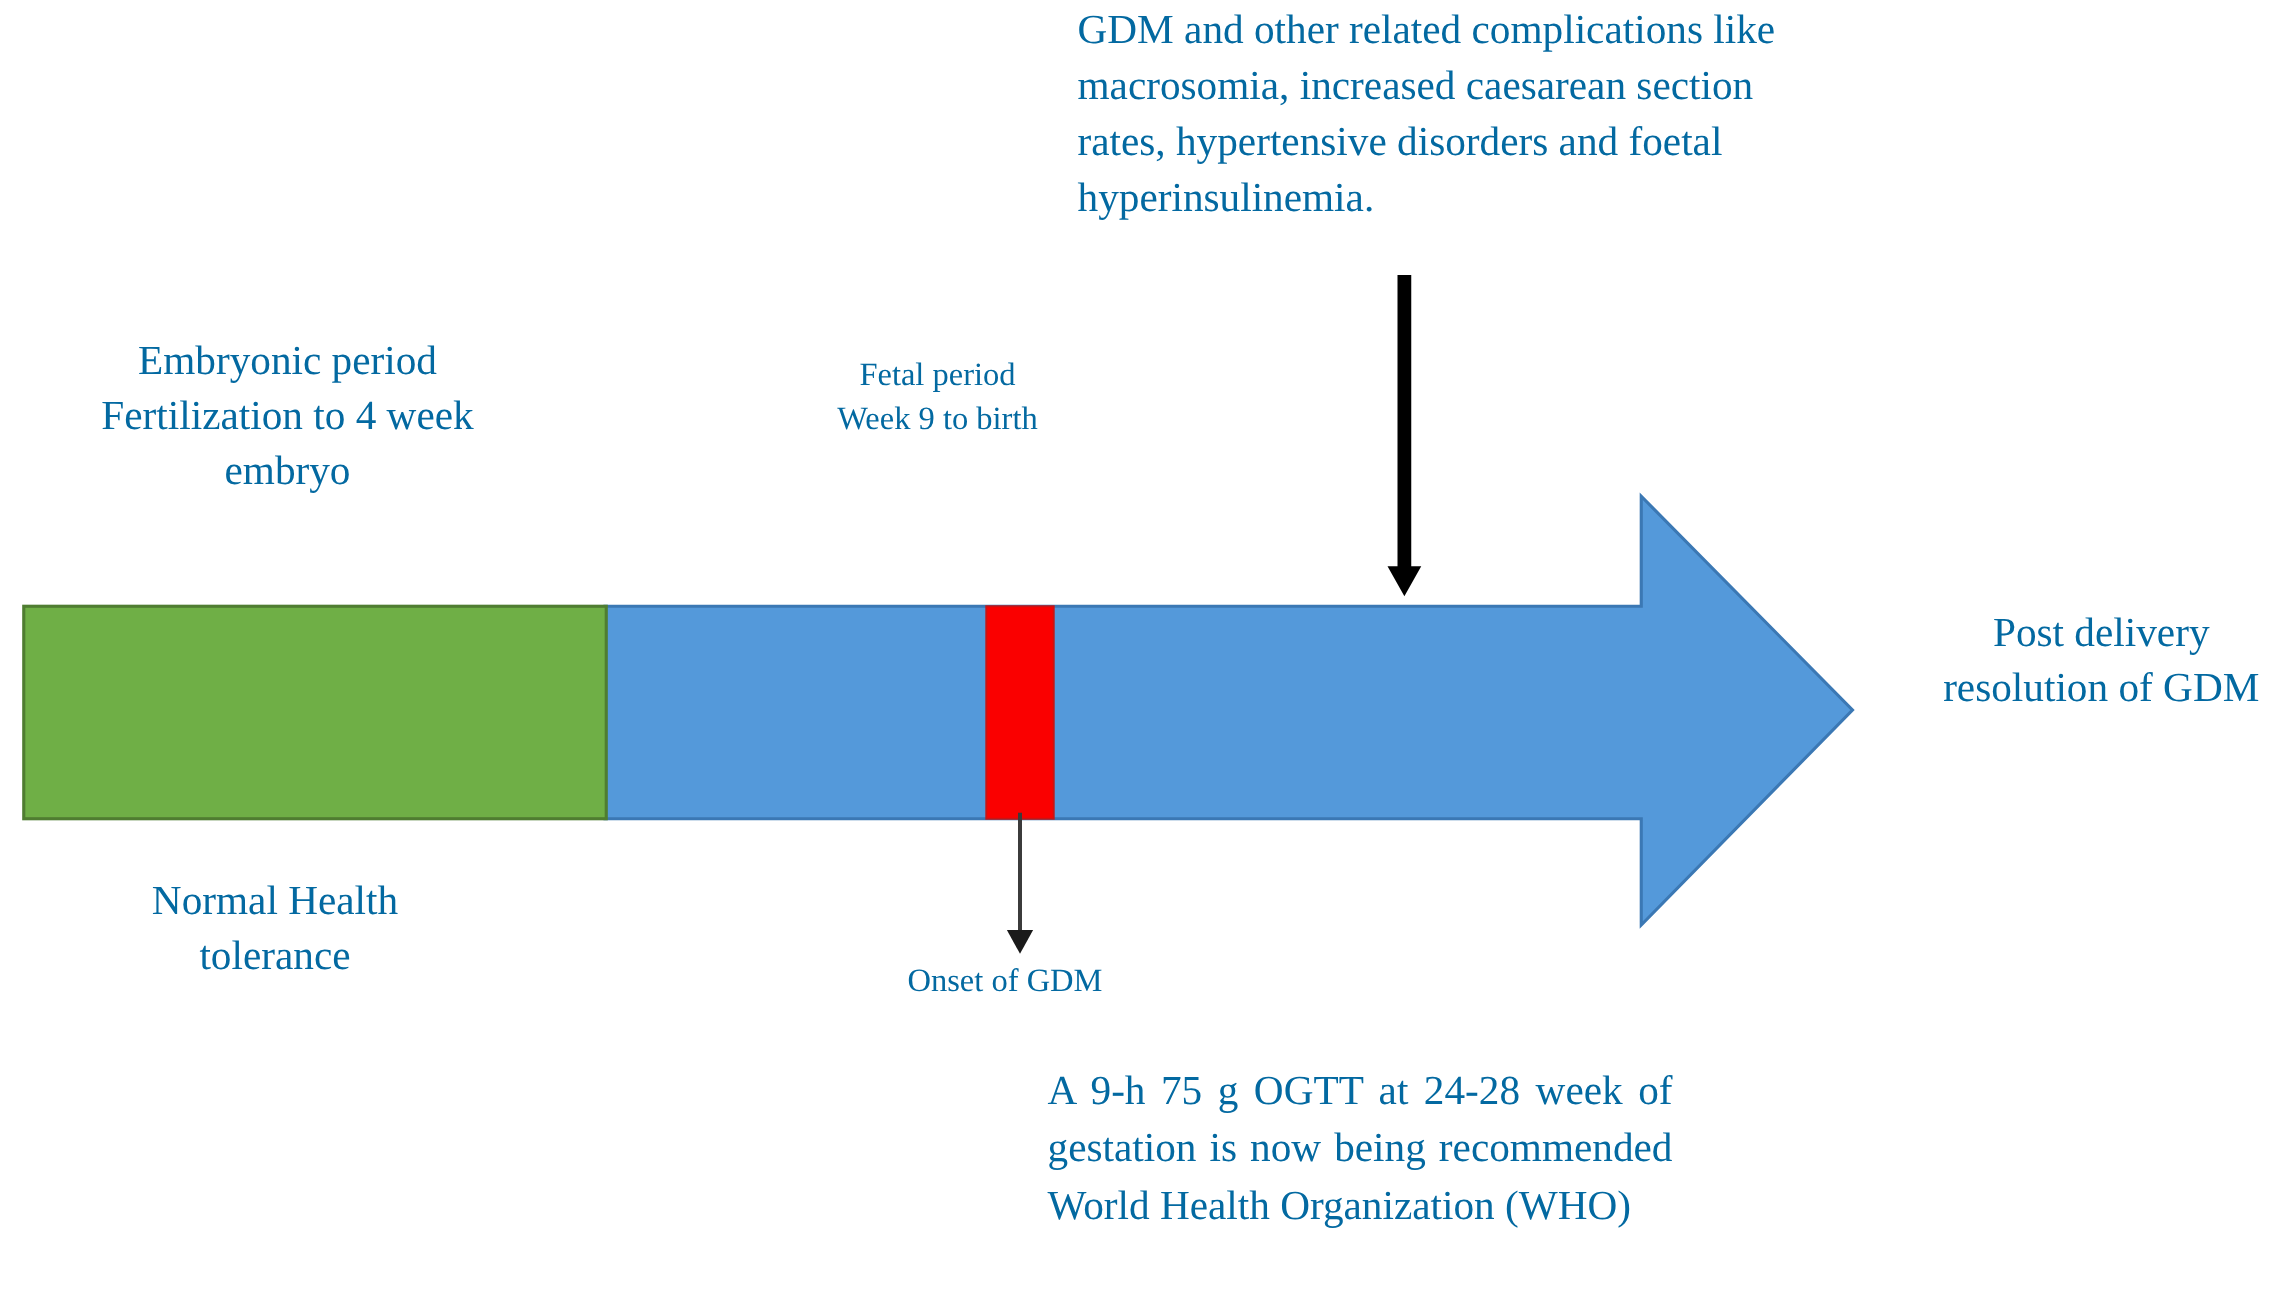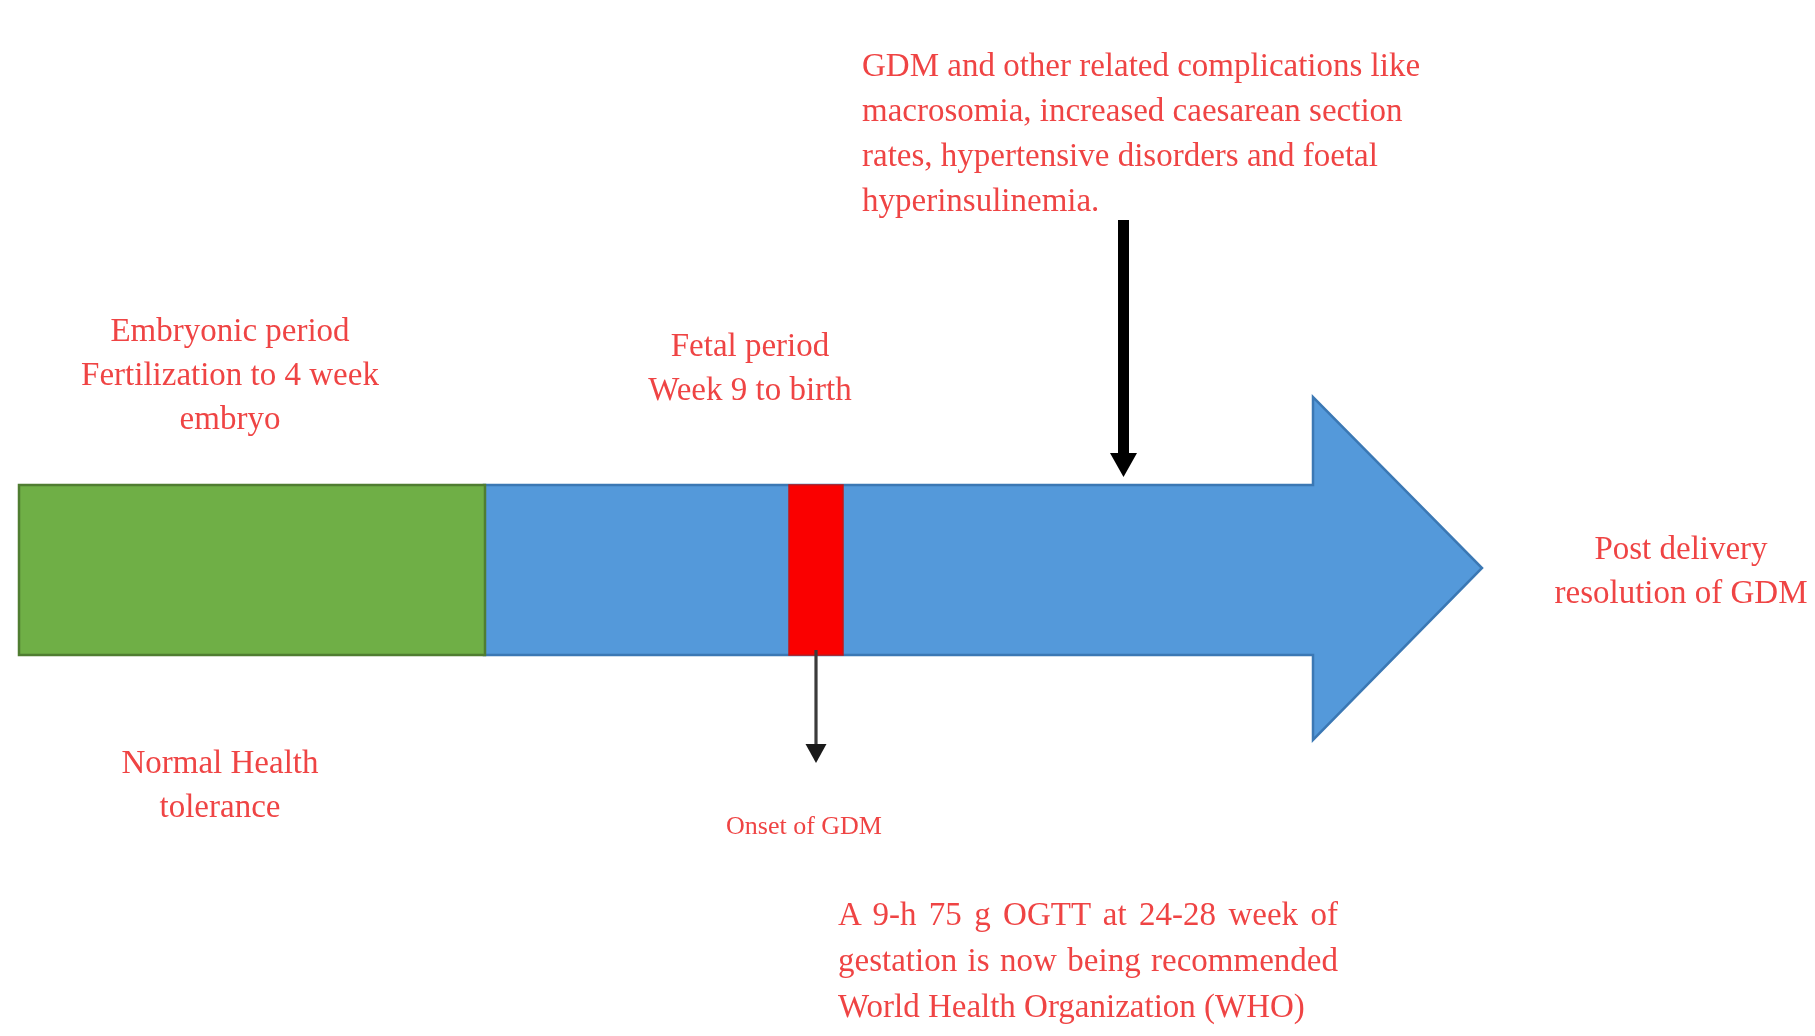--- a/index.html
+++ b/index.html
@@ -13,24 +13,23 @@
   }
   #canvas {
     position: relative;
     width: 1815px;
     height: 1036px;
     background: #ffffff;
     overflow: hidden;
   }
   .txt {
     position: absolute;
-    color: #ef4444;
+    color: #0369a1;
     line-height: 1.30;
     white-space: pre-line;
-    margin-top: 41px;
   }
 
   
   #top-complications-text {
     left: 862px;
     top: 2px;
     width: 600px;
     font-size: 33px;
     line-height: 1.36;
     text-align: left;
@@ -44,21 +43,21 @@
     font-size: 33px;
     text-align: center;
     line-height: 1.33;
   }
 
   
   #fetal-label {
     left: 590px;
     top: 283px;
     width: 320px;
-    font-size: 33px;
+    font-size: 26px;
     text-align: center;
     line-height: 1.33;
   }
 
   
   #normal-glucose-label {
     left: 50px;
     top: 700px;
     width: 340px;
     font-size: 33px;

